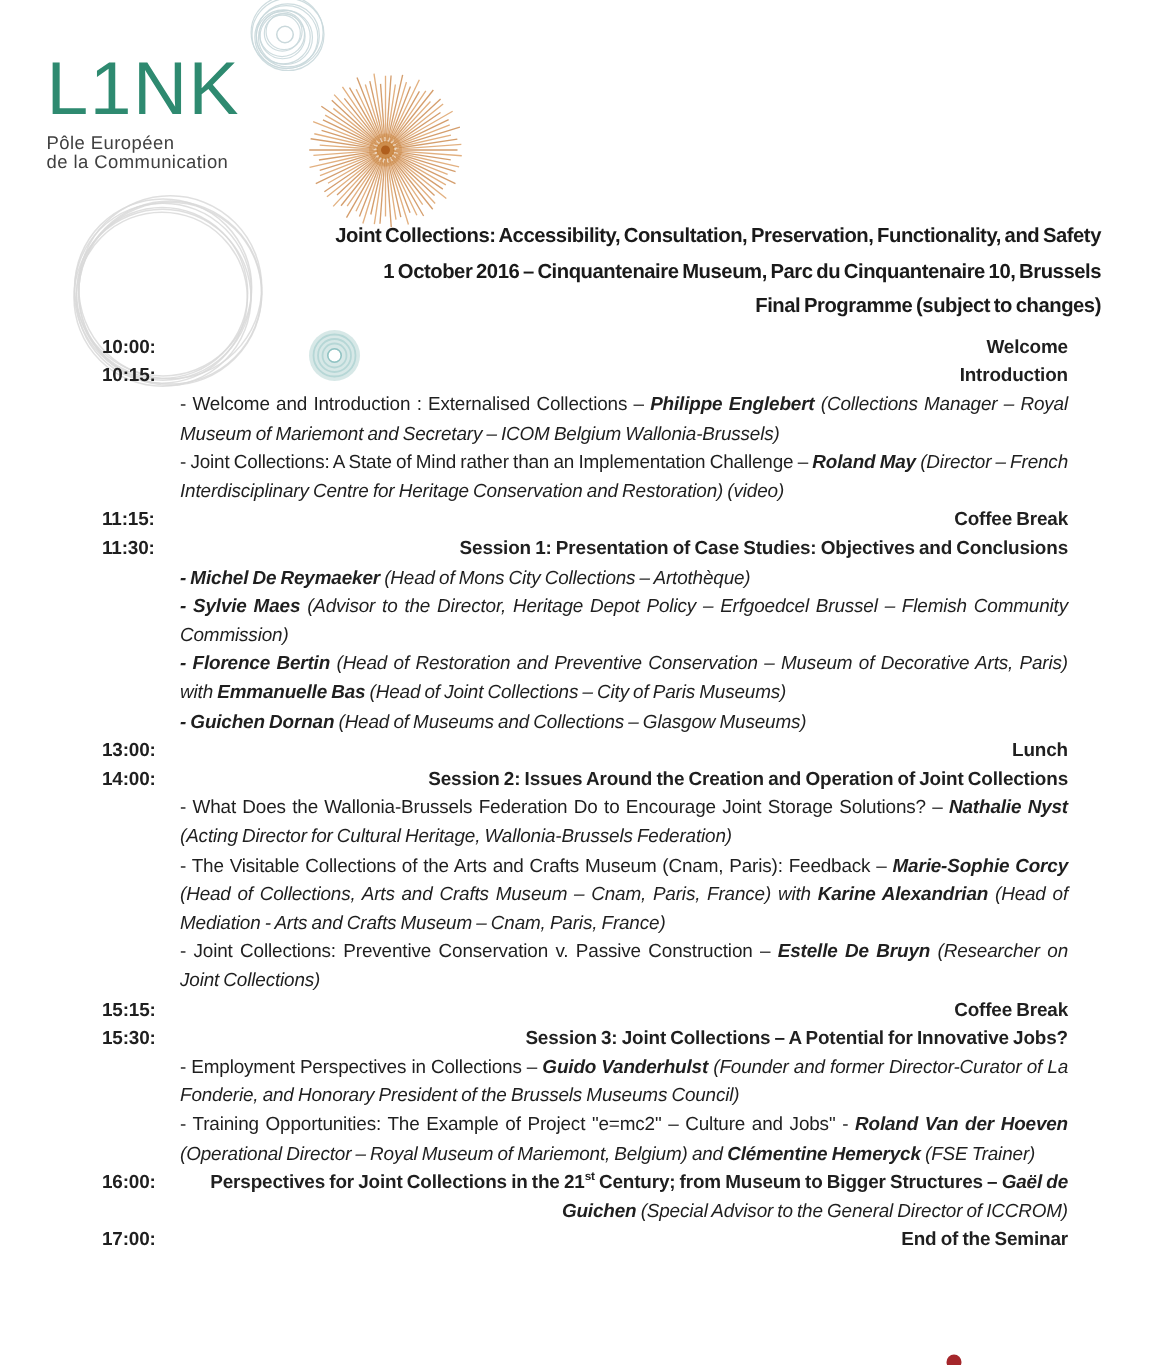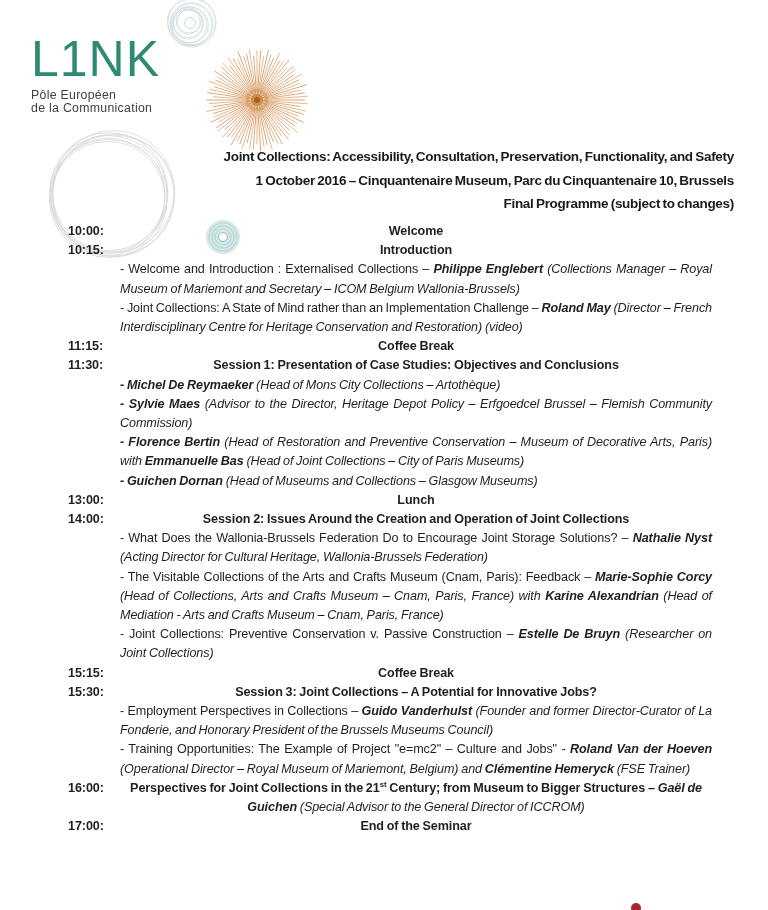--- a/index.html
+++ b/index.html
@@ -35,21 +35,21 @@
   }
 
   .schedule {
     position:absolute; left:68px; top:222px; width:644px; z-index:1;
     font-size:12.6px; line-height:19.2px;
     letter-spacing:-0.1px; word-spacing:-0.6px;
   }
   .entry { display:flex; }
   .time { flex:0 0 52px; width:52px; font-weight:700; }
   .content { flex:1; min-width:0; }
-  .etitle { text-align:center; }
+  .etitle { text-align:right; }
   .bullet { text-align:justify; }
   .sb  { font-weight:700; }
   .si  { font-style:italic; }
   .sbi { font-weight:700; font-style:italic;margin-top:28px; }
   sup  { font-size:0.62em; vertical-align:super; line-height:0; }
 </style>
 </head>
 <body>
 
 <svg id="decor" width="768" height="910" viewBox="0 0 768 910">

